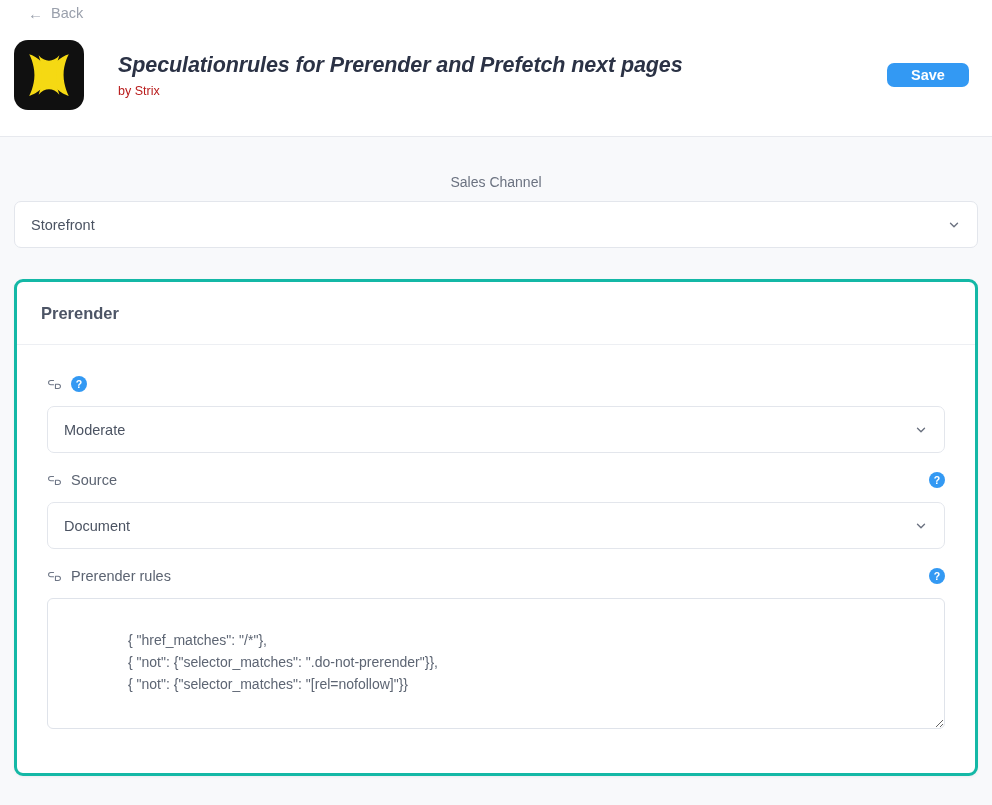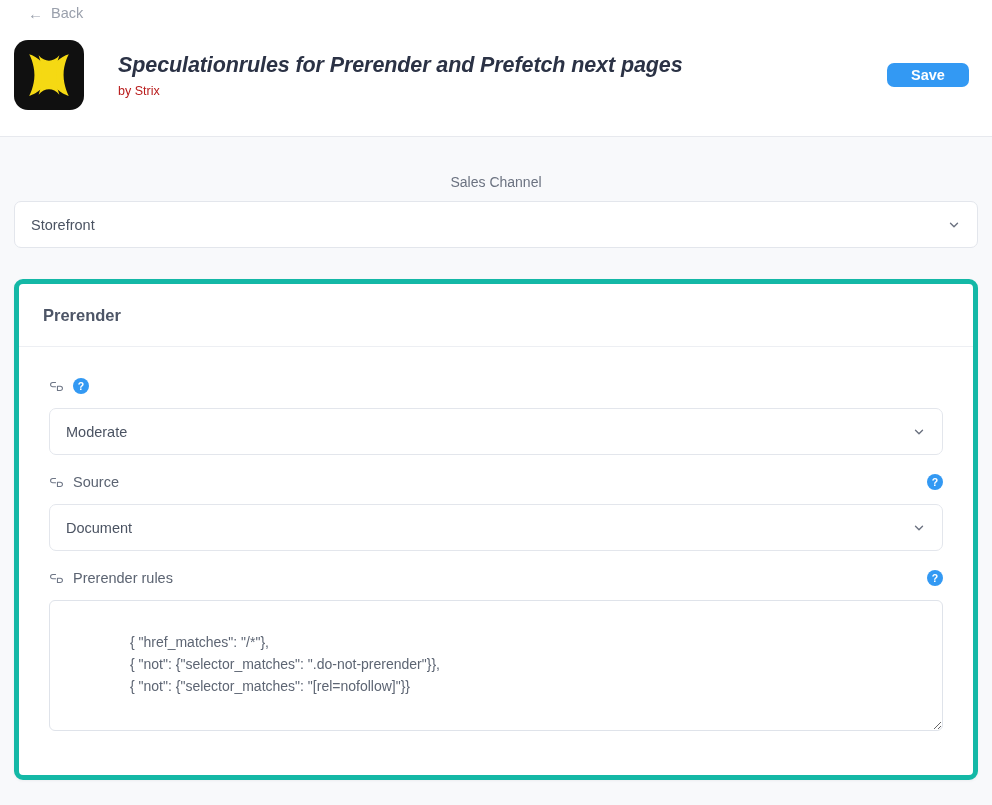--- a/index.html
+++ b/index.html
@@ -128,21 +128,21 @@
     width: 14px;
     height: 14px;
     flex: 0 0 auto;
     color: #6b7280;
   }
 
   
   .card {
     margin-top: 31px;
     background: #ffffff;
-    border: 5px solid #14b8a6;
+    border: 3px solid #14b8a6;
     border-radius: 9px;
     box-shadow: 0 1px 3px rgba(30, 40, 60, 0.055);
     overflow: hidden;
   }
   .card-header {
     padding: 22px 24px 21px 24px;
     border-bottom: 1px solid #edeff3;
   }
   .card-title {
     font-size: 16.5px;

